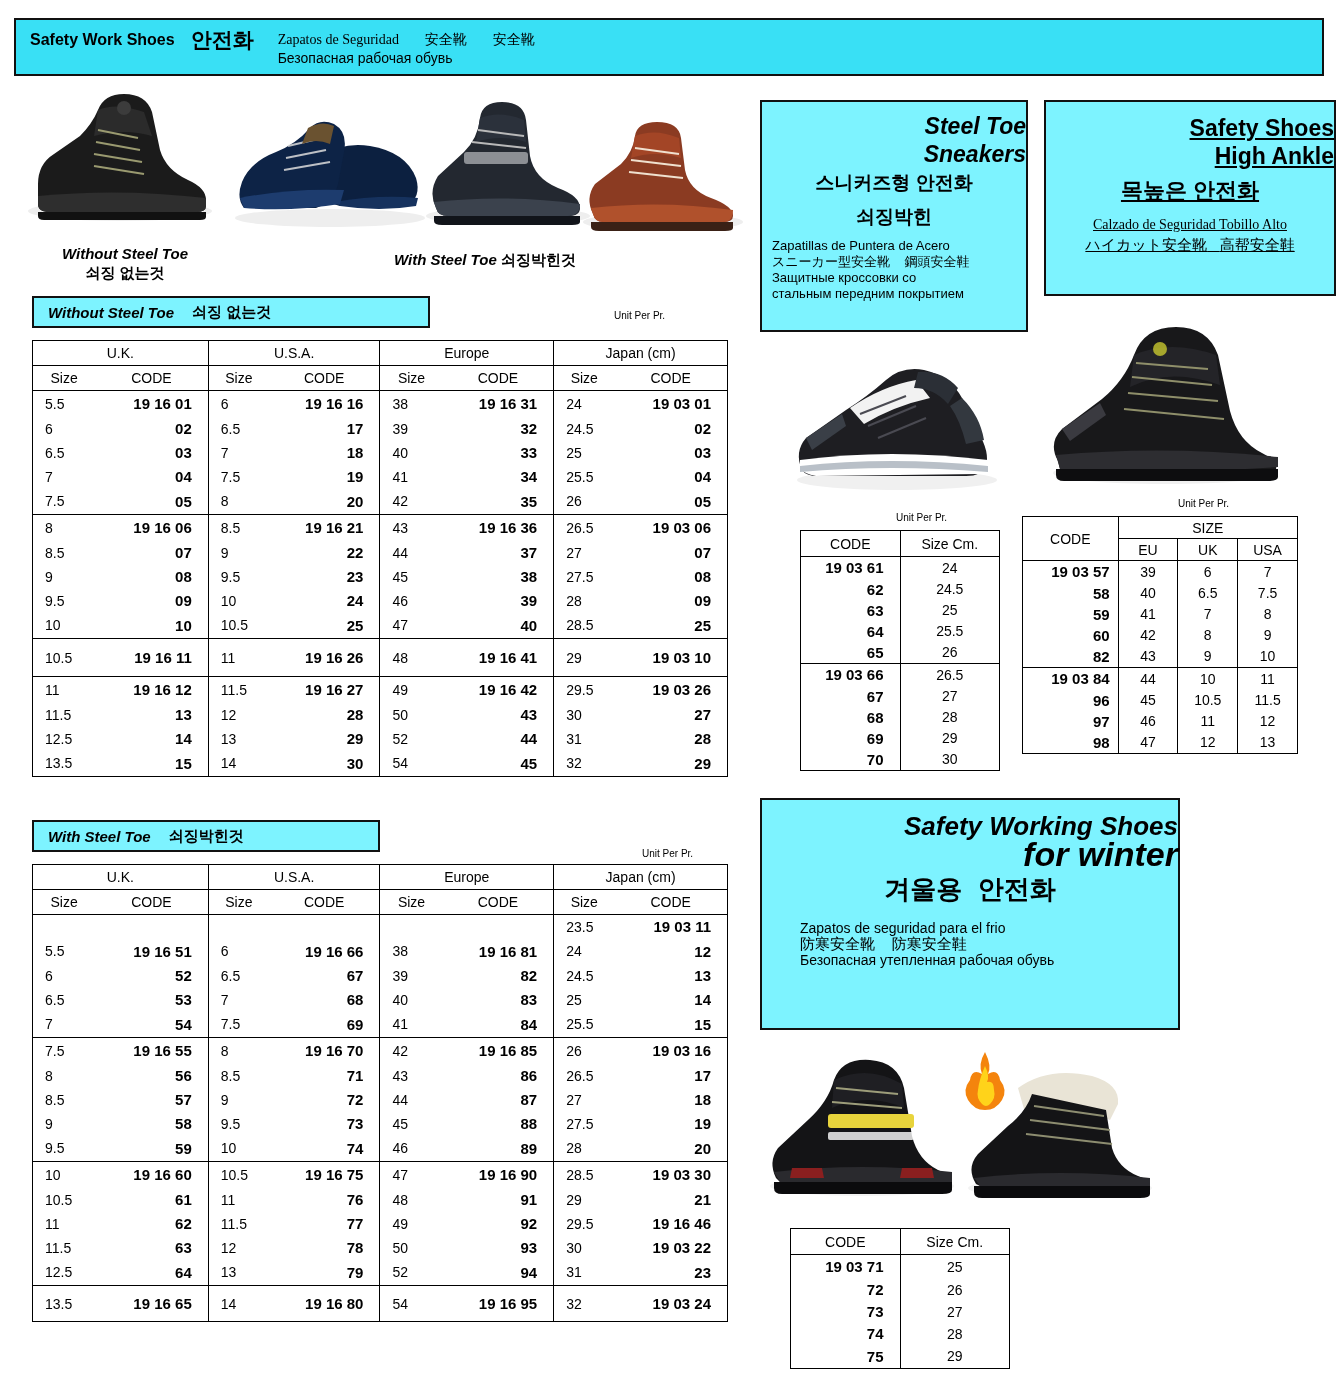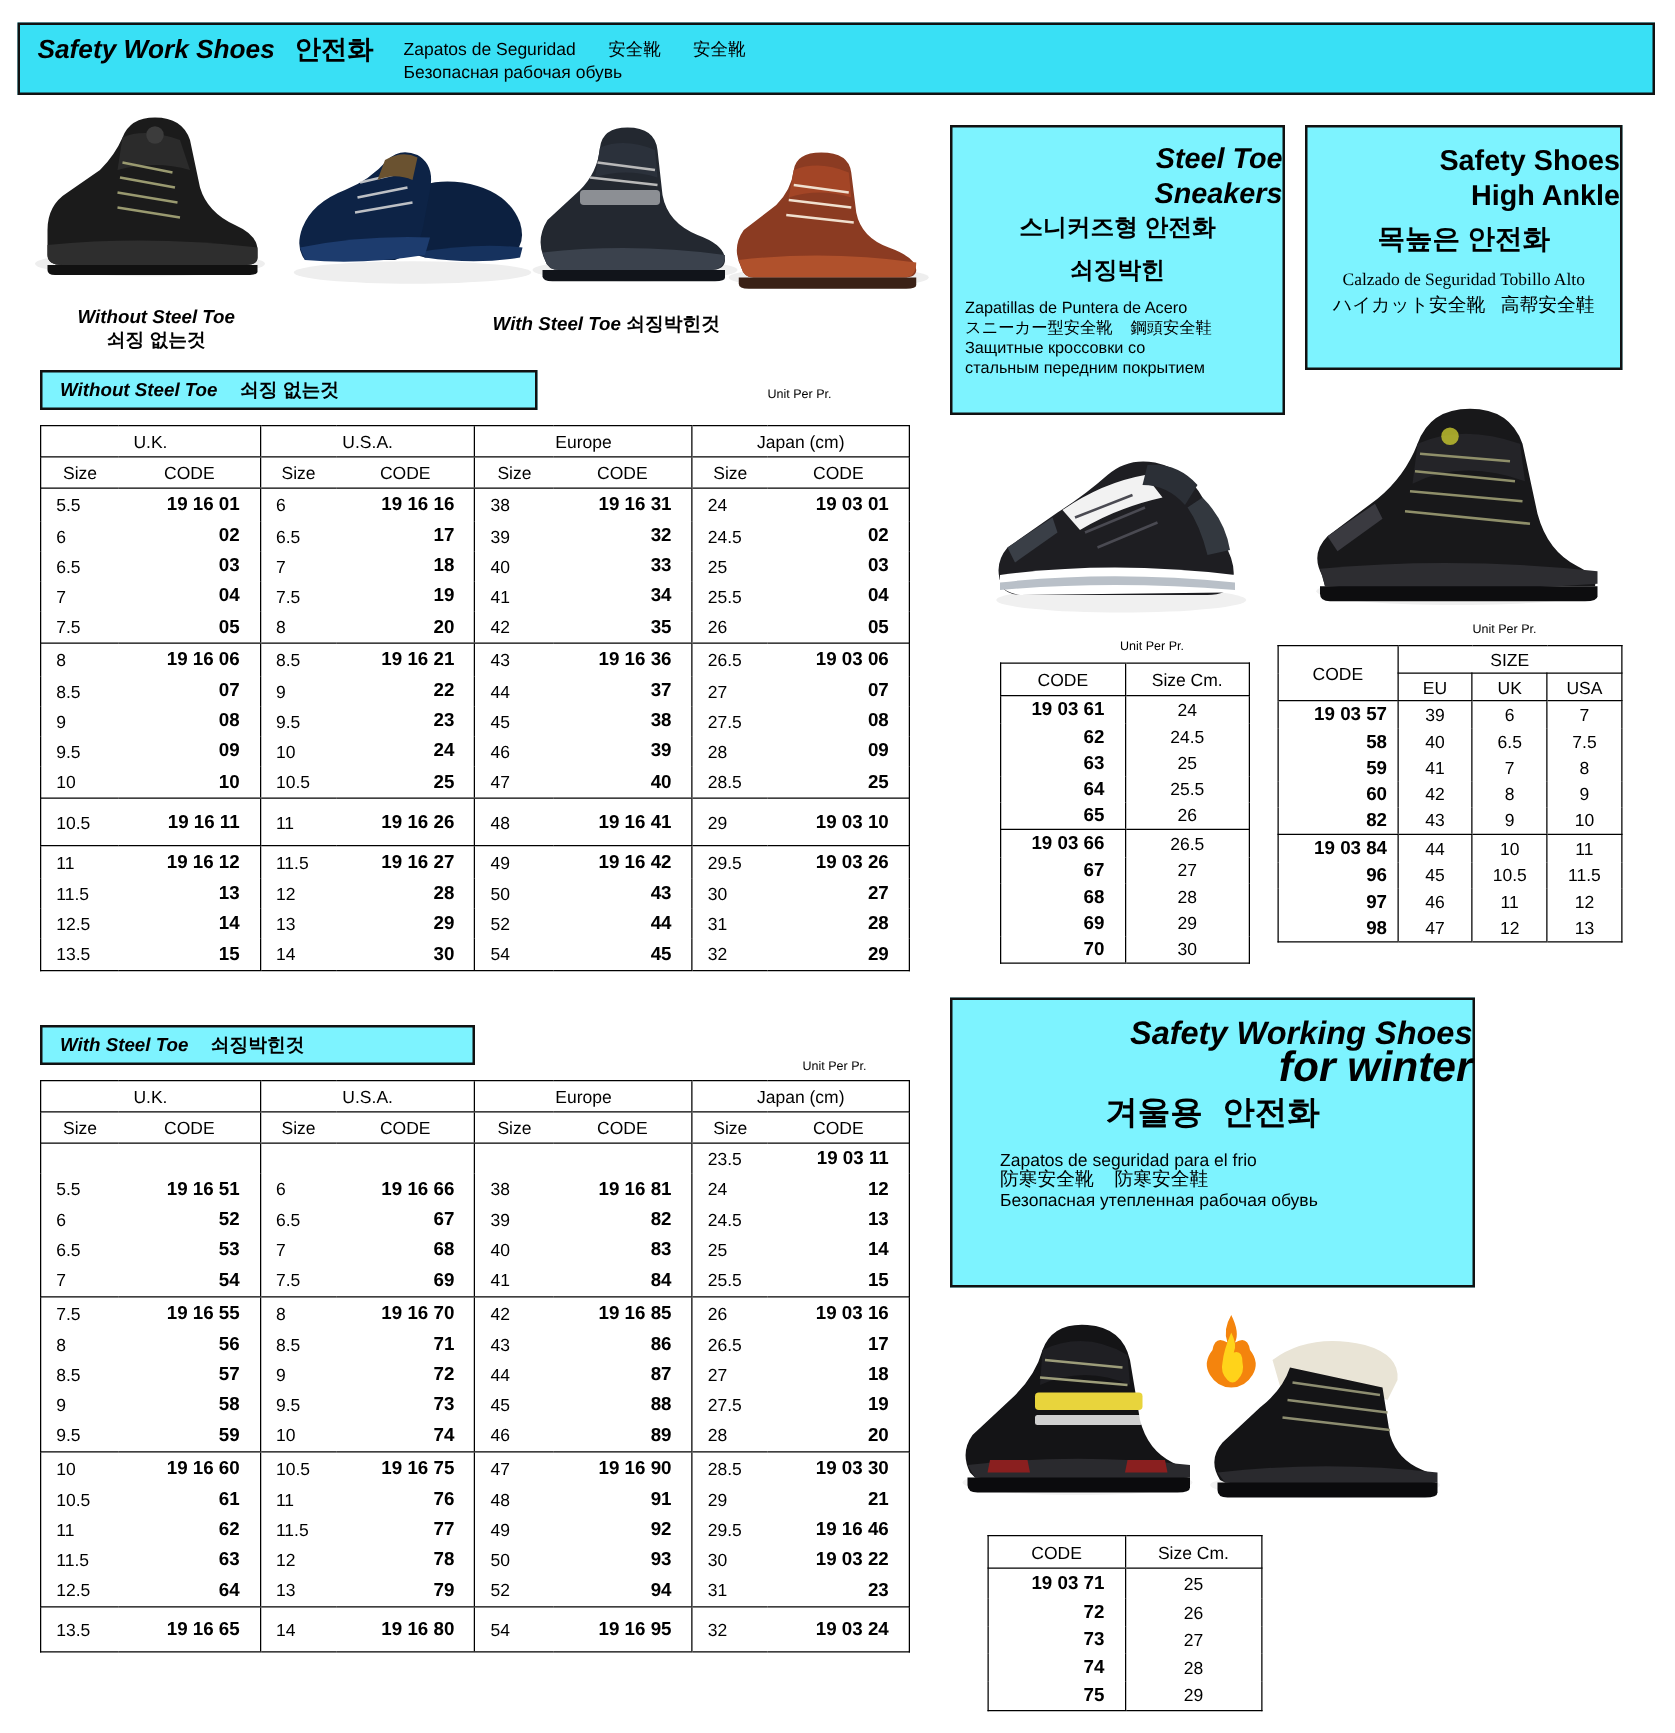--- a/index.html
+++ b/index.html
@@ -12,25 +12,25 @@
     overflow:hidden;
   }
   .page{position:relative;width:1340px;height:1386px;}
 
   
   .banner{
     position:absolute;left:14px;top:18px;width:1310px;height:58px;
     background:#39e0f5;border:2px solid #111;box-sizing:border-box;
     display:flex;align-items:flex-start;padding:6px 10px 0 14px;
   }
-  .banner .t1{font-size:21px;font-weight:bold;font-style:italic;margin-right:16px;line-height:28px;}
+  .banner .t1{font-size:16px;font-weight:bold;margin-right:16px;line-height:28px;}
   .banner .t2{font-size:21px;font-weight:bold;margin-right:24px;line-height:28px;}
   .banner .rest{display:flex;flex-direction:column;line-height:18px;padding-top:4px;}
   .banner .r1{font-size:14px;}
-  .banner .r1 span{margin-right:22px;}
+  .banner .r1 span{margin-right:22px;font-family:Liberation Serif, serif;}
   .banner .r2{font-size:14px;}
 
   
   .photos{position:absolute;left:20px;top:84px;width:720px;height:160px;}
   .shoe{position:absolute;}
 
   .cap{position:absolute;font-weight:bold;font-style:italic;font-size:15px;text-align:center;line-height:19px;}
   .cap .kr{font-style:normal;font-weight:bold;}
 
   
@@ -628,21 +628,21 @@
           <td class="c bdr-l bdr-r">29</td>
         </tr>
     <tr style="height:22px">
           <td class="r code bdr-l bdr-b">70</td>
           <td class="c bdr-l bdr-r bdr-b">30</td>
         </tr>
   </tbody>
     </table>
   <div class="unitper" style="left:896px;top:512px;">Unit Per Pr.</div>
 
-  <div class="panel" style="left:1044px;top:100px;width:254px;height:196px;padding-top:12px;">
+  <div class="panel" style="left:1044px;top:100px;width:292px;height:196px;padding-top:12px;text-decoration:underline;">
     <h2 style="font-style:normal;">Safety Shoes</h2>
     <h2 style="font-style:normal;">High Ankle</h2>
     <div class="kr" style="margin-top:6px;">목높은 안전화</div>
     <div class="subc serif" style="margin-top:10px;font-size:14px;">Calzado de Seguridad Tobillo Alto</div>
     <div class="subc" style="font-size:15px;margin-top:2px;">
       <span>ハイカット安全靴</span>&nbsp;&nbsp;&nbsp;<span>高帮安全鞋</span>
     </div>
   </div>
 
   <svg class="photo-box" style="left:1040px;top:305px;" width="250" height="185" viewBox="0 0 250 185">

